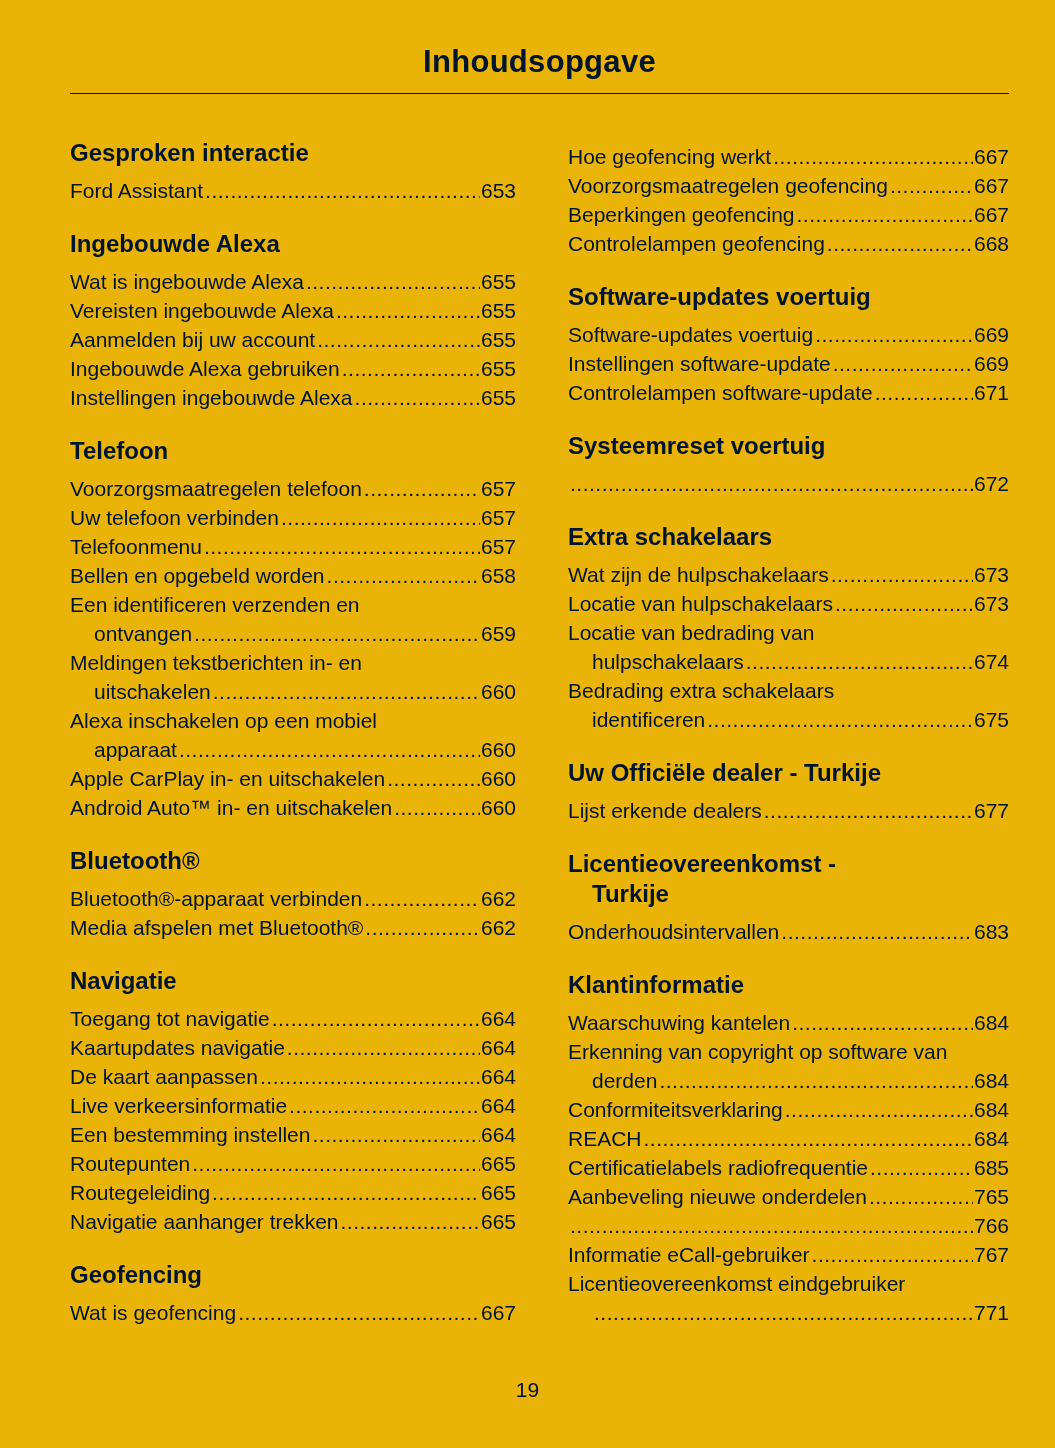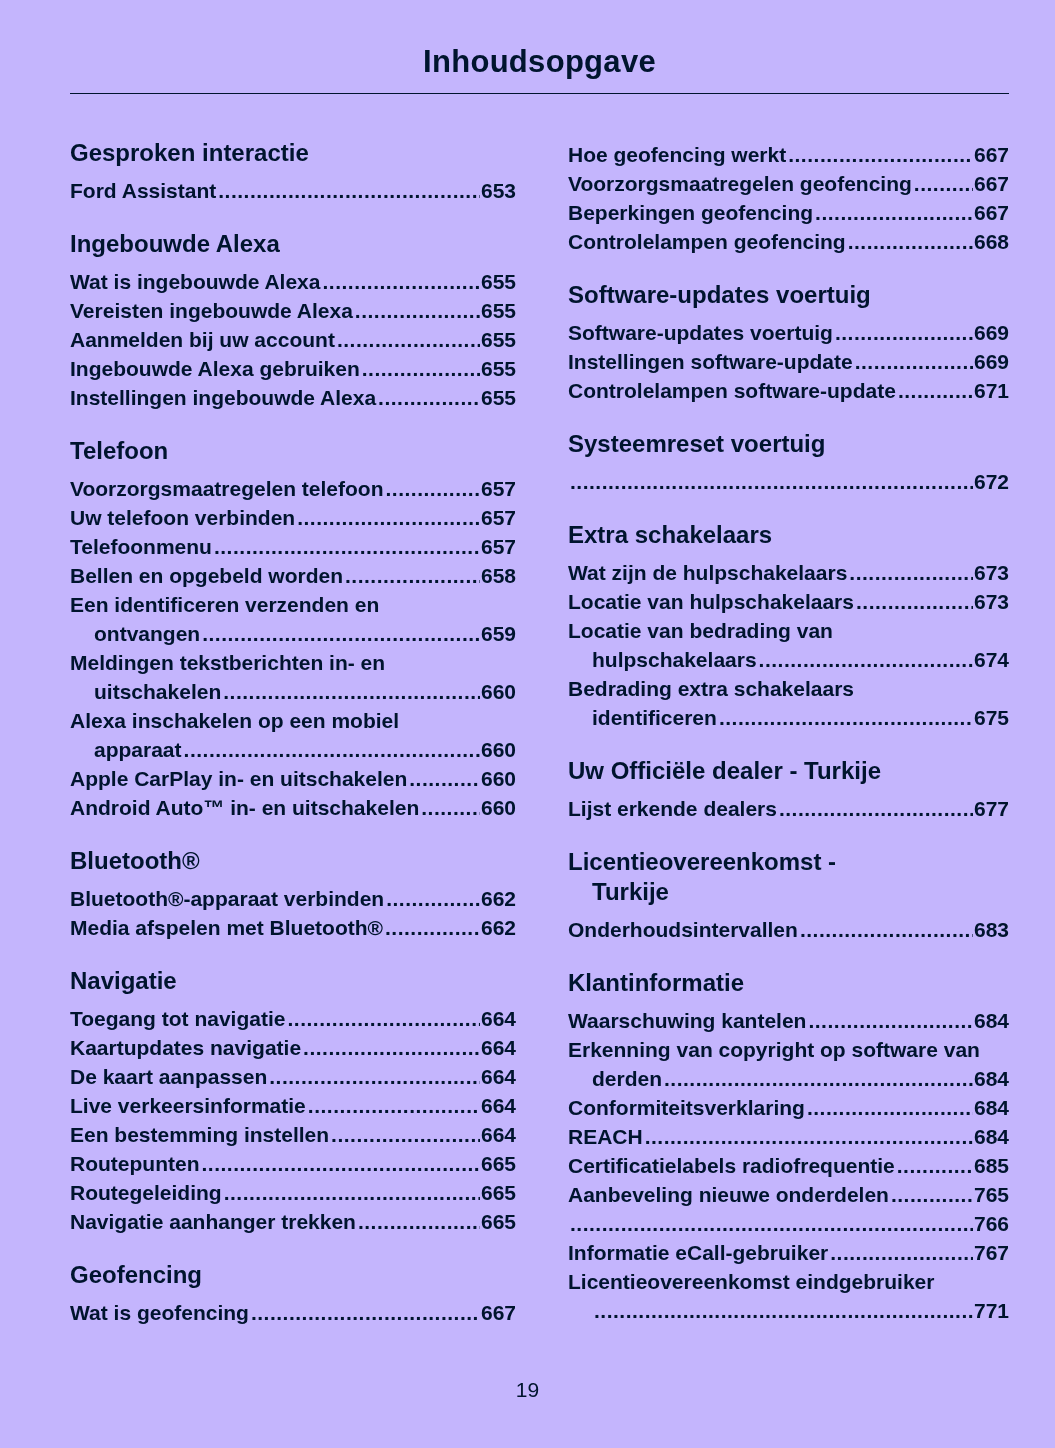--- a/index.html
+++ b/index.html
@@ -7,56 +7,56 @@
   html, body { margin: 0; padding: 0; }
   body {
     background: #ffffff;
     font-family: "Liberation Sans", sans-serif;
     color: var(--ink);
   }
   .page {
     position: relative;
     width: 1055px;
     height: 1448px;
-    background: #c4b5fd;
+    background: #eab308;
     padding: 44px 46px 0 70px;
     overflow: hidden;
   }
   h1.title {
     margin: 0 0 13px 0;
     text-align: center;
     font-size: 31px;
     font-weight: bold;
     letter-spacing: 0.3px;
     color: var(--ink);
   }
   .rule {
     border: 0;
     border-top: 1.6px solid var(--ink);
     margin: 0 0 44px 0;
   }
   .toc {
     display: flex;
     gap: 52px;
-    align-items: center;
+    align-items: flex-end;
   }
   .col { flex: 1 1 0; min-width: 0; }
   .col.left { flex: 0 0 446px; }
 
   section.toc-section { margin: 0; }
   h2.sec-heading {
     margin: 24px 0 8px 0;
     font-size: 24px;
     line-height: 30px;
     font-weight: bold;
     color: var(--ink);
   }
   .col > section:first-child h2.sec-heading { margin-top: 0; }
 
-  .entry { font-size: 21px; line-height: 29px; font-weight: bold; }
+  .entry { font-size: 21px; line-height: 29px; font-weight: normal; }
   .line { display: flex; align-items: baseline; }
   .line .txt { white-space: nowrap; }
   .indent { padding-left: 24px; }
   .leader {
     flex: 1 1 auto;
     overflow: hidden;
     white-space: nowrap;
     letter-spacing: 0.5px;
     margin: 0 1px 0 2px;
     min-width: 14px;

